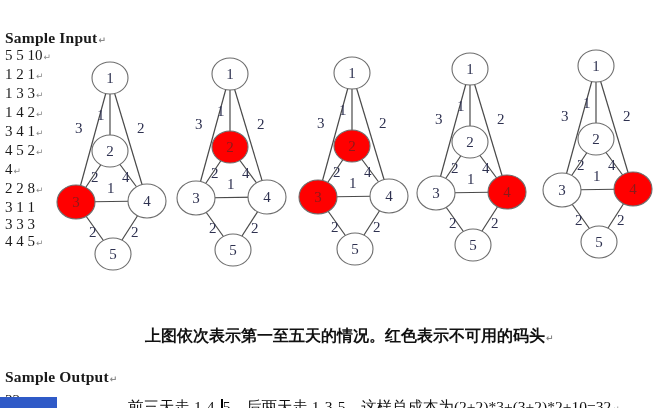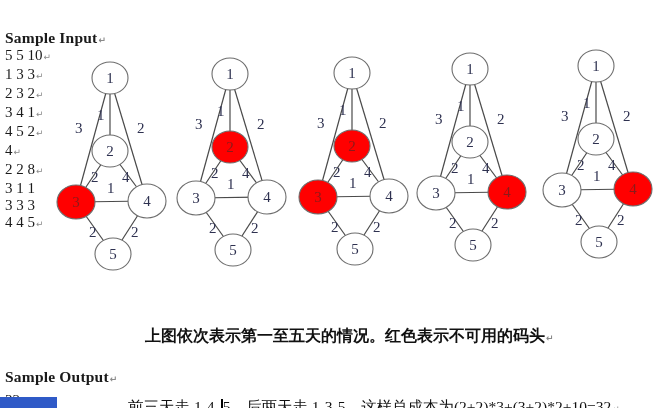--- a/index.html
+++ b/index.html
@@ -25,22 +25,23 @@
   .cursor{display:inline-block;width:2px;height:15px;background:#000;vertical-align:-2px;margin:0 0px 0 1px;}
   #blue-fragment{left:0;bottom:0;width:57px;height:11px;}
 </style>
 </head>
 <body>
 
 <div id="input-col" class="abs">
   <div class="doc-title"><span>Sample Input</span><span class="pmark">↵</span></div>
   <div id="input-lines">
       <div class="in-line"><span>5 5 10</span><span class="pmark">↵</span></div>
+      <div class="in-line"><span>1 2 1</span><span class="pmark">↵</span></div>
       <div class="in-line"><span>1 3 3</span><span class="pmark">↵</span></div>
-      <div class="in-line"><span>2 3 2</span><span class="pmark">↵</span></div>
+      <div class="in-line"><span>1 4 2</span><span class="pmark">↵</span></div>
       <div class="in-line"><span>3 4 1</span><span class="pmark">↵</span></div>
       <div class="in-line"><span>4 5 2</span><span class="pmark">↵</span></div>
       <div class="in-line"><span>4</span><span class="pmark">↵</span></div>
       <div class="in-line"><span>2 2 8</span><span class="pmark">↵</span></div>
       <div class="in-line"><span>3 1 1</span></div>
       <div class="in-line"><span>3 3 3</span></div>
       <div class="in-line"><span>4 4 5</span><span class="pmark">↵</span></div>
     </div>
 </div>
 

